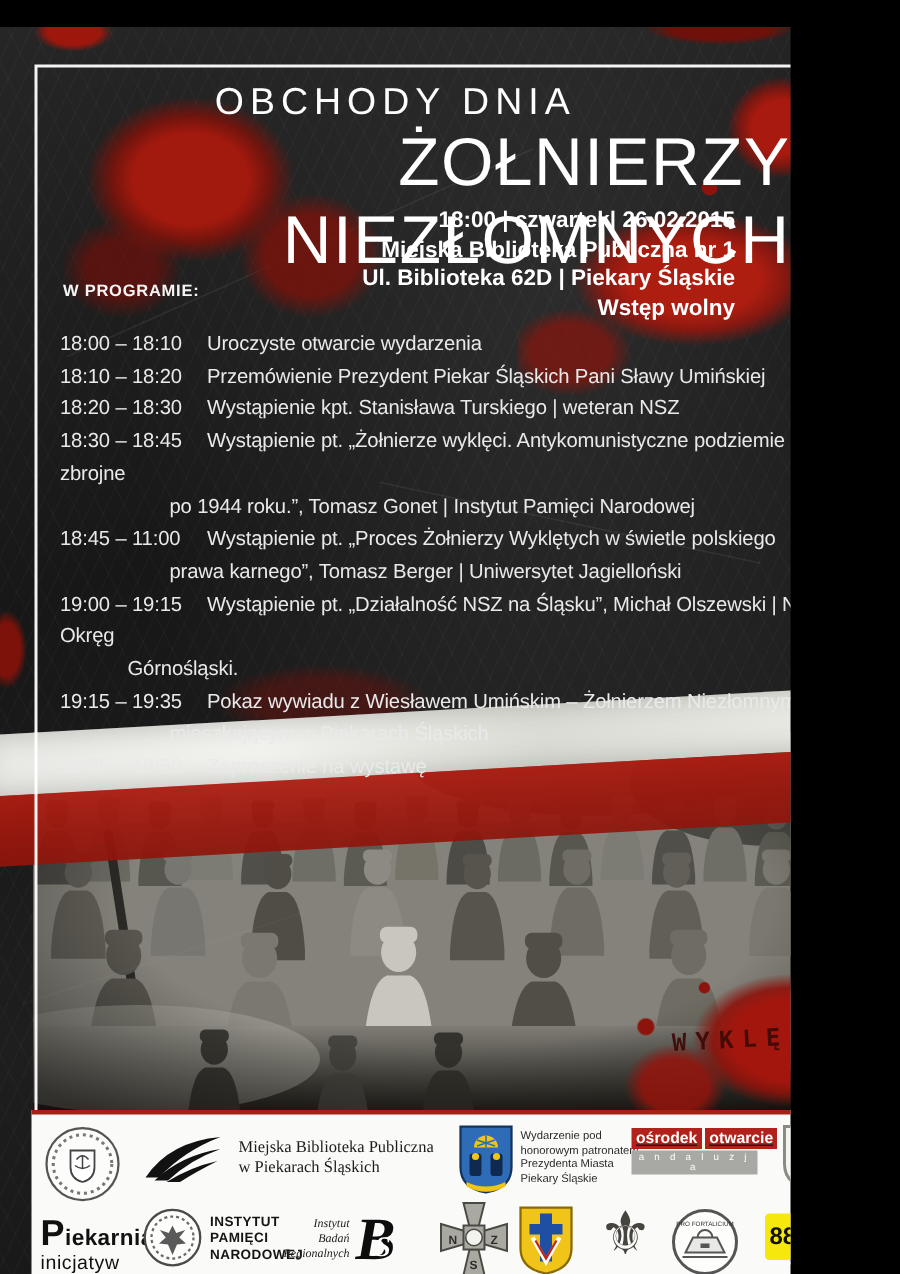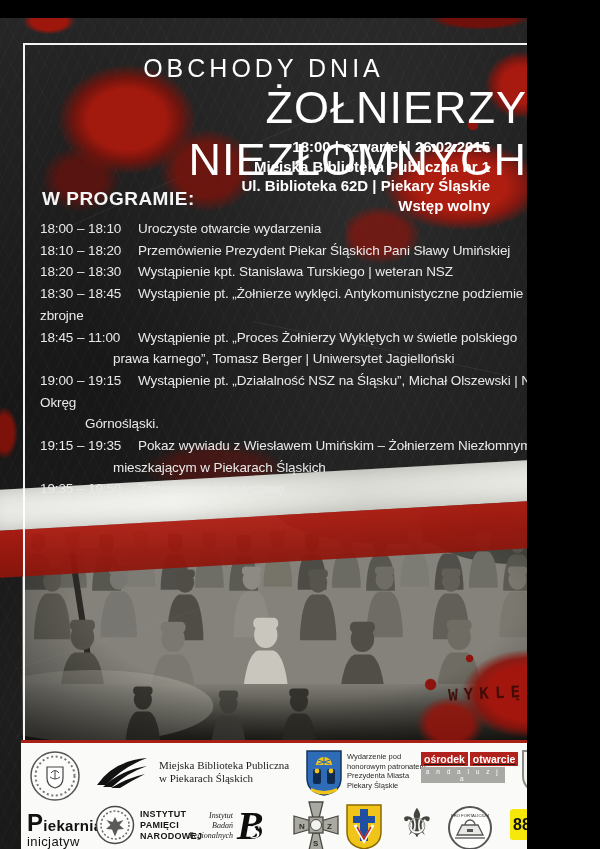--- a/index.html
+++ b/index.html
@@ -60,21 +60,21 @@
   
   .supertitle{position:absolute;left:0;top:36px;width:100%;text-align:center;z-index:5;
     font-size:25px;font-weight:400;letter-spacing:4px;color:#fdfdfd;}
   .title{position:absolute;left:0;top:64px;width:100%;text-align:right;z-index:5;margin:0;
     font-size:45px;font-weight:400;letter-spacing:1px;color:#ffffff;}
   .event-info{position:absolute;right:37px;top:119px;z-index:5;text-align:right;
     font-size:15px;font-weight:700;line-height:19.5px;color:#fff;}
 
   
   .program-heading{position:absolute;left:42px;top:170px;z-index:5;
-    font-size:19px;font-weight:700;letter-spacing:.5px;color:#f5f5f5;}
+    font-size:11px;font-weight:700;letter-spacing:.5px;color:#f5f5f5;}
   .program{position:absolute;left:40px;top:200px;width:520px;z-index:5;
     font-size:13.5px;line-height:21.7px;color:#e9e9e9;letter-spacing:-.1px;}
   .pl .pt{display:inline-block;width:98px;}
   .pl.c1{padding-left:73px;}
   .pl.c2{padding-left:45px;}
 
   
   .stripe{position:absolute;left:-12px;width:624px;z-index:3;transform:rotate(-3.2deg);}
   .stripe-white{top:455px;height:41px;
     background:linear-gradient(90deg,#e8e8e4 0%,#f2f2ee 30%,#dcdcd6 60%,#efefe9 100%);
@@ -239,20 +239,21 @@
     <div>Ul. Biblioteka 62D | Piekary Śląskie</div>
     <div>Wstęp wolny</div>
   </div>
 
   <div class="program-heading">W PROGRAMIE:</div>
   <div class="program">
     <div class="pl"><span class="pt">18:00 – 18:10</span><span>Uroczyste otwarcie wydarzenia</span></div>
     <div class="pl"><span class="pt">18:10 – 18:20</span><span>Przemówienie Prezydent Piekar Śląskich Pani Sławy Umińskiej</span></div>
     <div class="pl"><span class="pt">18:20 – 18:30</span><span>Wystąpienie kpt. Stanisława Turskiego | weteran NSZ</span></div>
     <div class="pl"><span class="pt">18:30 – 18:45</span><span>Wystąpienie pt. „Żołnierze wyklęci. Antykomunistyczne podziemie zbrojne</span></div>
+    <div class="pl c1"><span>po 1944 roku.”, Tomasz Gonet | Instytut Pamięci Narodowej</span></div>
     <div class="pl"><span class="pt">18:45 – 11:00</span><span>Wystąpienie pt. „Proces Żołnierzy Wyklętych w świetle polskiego</span></div>
     <div class="pl c1"><span>prawa karnego”, Tomasz Berger | Uniwersytet Jagielloński</span></div>
     <div class="pl"><span class="pt">19:00 – 19:15</span><span>Wystąpienie pt. „Działalność NSZ na Śląsku”, Michał Olszewski | NSZ Okręg</span></div>
     <div class="pl c2"><span>Górnośląski.</span></div>
     <div class="pl"><span class="pt">19:15 – 19:35</span><span>Pokaz wywiadu z Wiesławem Umińskim – Żołnierzem Niezłomnym</span></div>
     <div class="pl c1"><span>mieszkającym w Piekarach Śląskich</span></div>
     <div class="pl"><span class="pt">19:35 – 19:50</span><span>Zaproszenie na wystawę</span></div>
   </div>
 
   <div class="stamp">WYKLĘCI</div>

